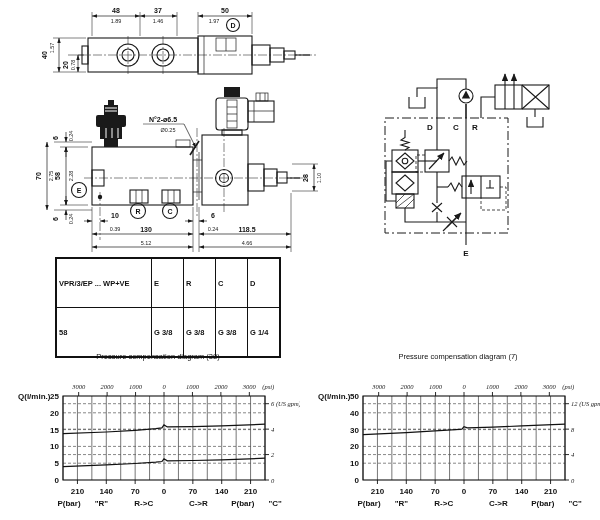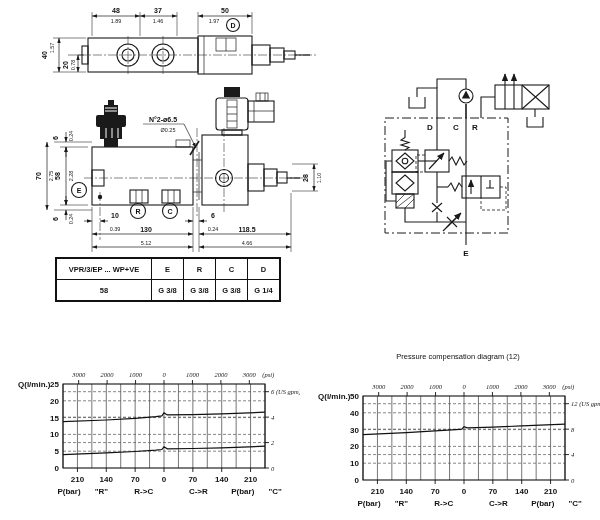--- a/index.html
+++ b/index.html
@@ -17,22 +17,22 @@
   .dt  {font:bold 7px "Liberation Sans",sans-serif;fill:#111;text-anchor:middle;}
   .dts {font:5.5px "Liberation Sans",sans-serif;fill:#222;text-anchor:middle;}
   .pt  {font:bold 7px "Liberation Sans",sans-serif;fill:#111;text-anchor:middle;}
   
   .sl  {fill:none;stroke:#1a1a1a;stroke-width:1.1;}
   .sdd {fill:none;stroke:#1a1a1a;stroke-width:1;stroke-dasharray:9 3 2 3;}
   .sdh {fill:none;stroke:#1a1a1a;stroke-width:0.8;stroke-dasharray:3 2;}
   .spt {font:bold 8px "Liberation Sans",sans-serif;fill:#111;text-anchor:middle;}
   
   #port-table{position:absolute;left:55px;top:257px;border-collapse:collapse;border:2px solid #111;}
-  #port-table td{border:1px solid #111;text-align:center;font:bold 7.5px "Liberation Sans",sans-serif;
-                 height:16px;padding:2px 2px;color:#111;}
+  #port-table td{border:1px solid #111;text-align:left;font:bold 7.5px "Liberation Sans",sans-serif;
+                 height:16px;padding:16px 2px;color:#111;}
   #port-table td.c1{width:90px;} #port-table td.cn{width:27px;}
   
   .chart-block{position:absolute;top:352px;width:284px;}
   .chart-title{font:7.5px "Liberation Sans",sans-serif;color:#111;text-align:center;height:12px;}
   .chart-svg{position:static;display:block;}
   .cg  {stroke:#3a3a3a;stroke-width:0.7;}
   .cgd {stroke:#555;stroke-width:0.7;stroke-dasharray:3 2;}
   .cbx {fill:none;stroke:#111;stroke-width:1.1;}
   .cax {stroke:#111;stroke-width:0.9;}
   .cit {font:italic 6.5px "Liberation Serif",serif;fill:#222;}
@@ -275,20 +275,21 @@
         <td>58</td>
         <td>G 3/8</td>
         <td>G 3/8</td>
         <td>G 3/8</td>
         <td>G 1/4</td>
       </tr>
     </tbody>
   </table>
 
   <div class="chart-block" style="left:16px;">
+    <div class="chart-title">Pressure compensation diagram (38)</div>
     <svg class="chart-svg" width="284" height="154" viewBox="0 0 284 154">
         <line x1="47" y1="32" x2="47" y2="116" class="cg"></line>
         <line x1="61.42857142857143" y1="32" x2="61.42857142857143" y2="116" class="cg"></line>
         <line x1="75.85714285714286" y1="32" x2="75.85714285714286" y2="116" class="cg"></line>
         <line x1="90.28571428571428" y1="32" x2="90.28571428571428" y2="116" class="cg"></line>
         <line x1="104.71428571428571" y1="32" x2="104.71428571428571" y2="116" class="cg"></line>
         <line x1="119.14285714285714" y1="32" x2="119.14285714285714" y2="116" class="cg"></line>
         <line x1="133.57142857142856" y1="32" x2="133.57142857142856" y2="116" class="cg"></line>
         <line x1="148" y1="32" x2="148" y2="116" class="cg"></line>
         <line x1="162.42857142857142" y1="32" x2="162.42857142857142" y2="116" class="cg"></line>
@@ -354,21 +355,21 @@
         <text x="85.38" y="142" class="cnb citc">"R"</text>
         <text x="127.80000000000001" y="142" class="cnb citc">R-&gt;C</text>
         <text x="182.34" y="142" class="cnb citc">C-&gt;R</text>
         <text x="226.78" y="142" class="cnb citc">P(bar)</text>
         <text x="259.1" y="142" class="cnb citc">"C"</text>
         <polyline points="47.0,69.6 90.3,68.0 119.1,66.3 139.8,64.6 145.9,63.9 148.0,60.9 151.3,62.9 176.9,62.6 205.7,61.9 249.0,60.2" class="cln"></polyline>
         <polyline points="47.0,102.6 90.3,100.9 119.1,99.5 139.8,98.2 145.9,97.5 148.0,94.8 151.3,96.8 176.9,96.5 205.7,95.8 249.0,94.2" class="cln"></polyline>
       </svg>
   </div>
   <div class="chart-block" style="left:316px;">
-    <div class="chart-title">Pressure compensation diagram (12)</div>
+    <div class="chart-title">Pressure compensation diagram (7)</div>
     <svg class="chart-svg" width="284" height="154" viewBox="0 0 284 154">
         <line x1="47" y1="32" x2="47" y2="116" class="cg"></line>
         <line x1="61.42857142857143" y1="32" x2="61.42857142857143" y2="116" class="cg"></line>
         <line x1="75.85714285714286" y1="32" x2="75.85714285714286" y2="116" class="cg"></line>
         <line x1="90.28571428571428" y1="32" x2="90.28571428571428" y2="116" class="cg"></line>
         <line x1="104.71428571428571" y1="32" x2="104.71428571428571" y2="116" class="cg"></line>
         <line x1="119.14285714285714" y1="32" x2="119.14285714285714" y2="116" class="cg"></line>
         <line x1="133.57142857142856" y1="32" x2="133.57142857142856" y2="116" class="cg"></line>
         <line x1="148" y1="32" x2="148" y2="116" class="cg"></line>
         <line x1="162.42857142857142" y1="32" x2="162.42857142857142" y2="116" class="cg"></line>

